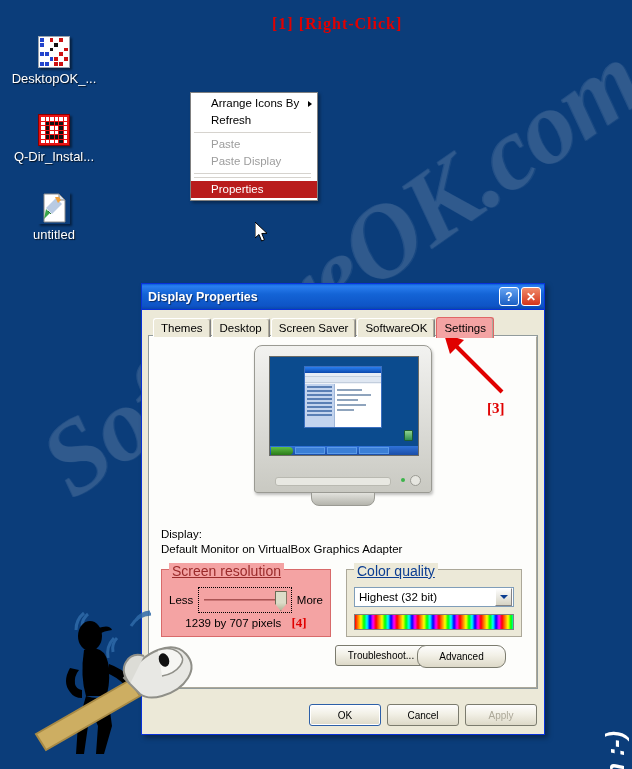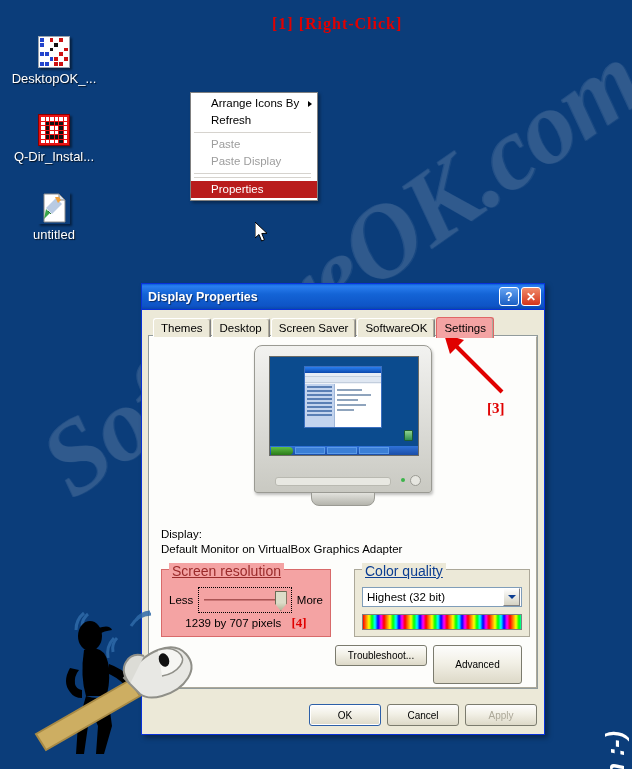--- a/index.html
+++ b/index.html
@@ -178,21 +178,21 @@
   .gb > legend, .gb .gb-title {
     position:absolute; top:-7px; left:7px; background:inherit; padding:0 3px;
     font-size:14px; color:#0b3d91;
   }
   #gb-res {
     left:11px; top:232px; width:170px; height:68px;
     background:#f4a3a3; border-color:#d86a6a;
   }
   #gb-res .gb-title { background:#f4a3a3; color:#9a2b2b; }
   #gb-color {
-    left:196px; top:232px; width:176px; height:68px; background:#ece9d8;margin-left:8px;
+    left:196px; top:232px; width:176px; height:68px; background:#ece9d8;
   }
   #gb-color .gb-title { background:#ece9d8; }
   .ul { text-decoration:underline; }
 
   #slider-row { position:absolute; left:7px; right:7px; top:17px; display:flex; align-items:center; gap:5px; }
   .sl-label { font-size:11.5px; color:#000; }
   #slider-track-wrap { flex:1; border:1px dotted #000; height:26px; position:relative; }
   #slider-line { position:absolute; left:5px; right:5px; top:11px; height:2px;
                  background:#c77; border-top:1px solid #a55; }
   #slider-thumb { position:absolute; right:4px; top:3px; width:12px; height:20px;
@@ -217,21 +217,21 @@
 
   
   .btn {
     background: linear-gradient(to bottom,#fdfdfd 0%,#f2f0e6 45%,#ddd9c8 100%);
     border:1px solid #7b7b6e; border-radius:3px;
     font-size:10px; color:#000; display:flex; align-items:center; justify-content:center;
   }
   .btn.disabled { color:#aca899; }
   .btn.default { border:1px solid #2c5fa8; box-shadow: inset 0 0 0 1px #ffffff; }
   #btn-trouble { position:absolute; left:185px; top:308px; width:92px; height:21px; }
-  #btn-adv { position:absolute; left:283px; top:308px; width:89px; height:39px; }
+  #btn-adv { position:absolute; left:267px; top:308px; width:89px; height:23px;border-radius:9px; }
   #btnrow { position:absolute; right:7px; bottom:8px; display:flex; gap:6px; }
   #btnrow .btn { width:72px; height:22px; }
 
   
   #arrow3 { position:absolute; left:440px; top:330px; width:70px; height:70px; pointer-events:none; }
   #annot3 { left:487px; top:400px; font-size:15px; }
 
   
   #hammer { position:absolute; left:18px; top:608px; width:185px; height:150px; pointer-events:none; }
 </style>

